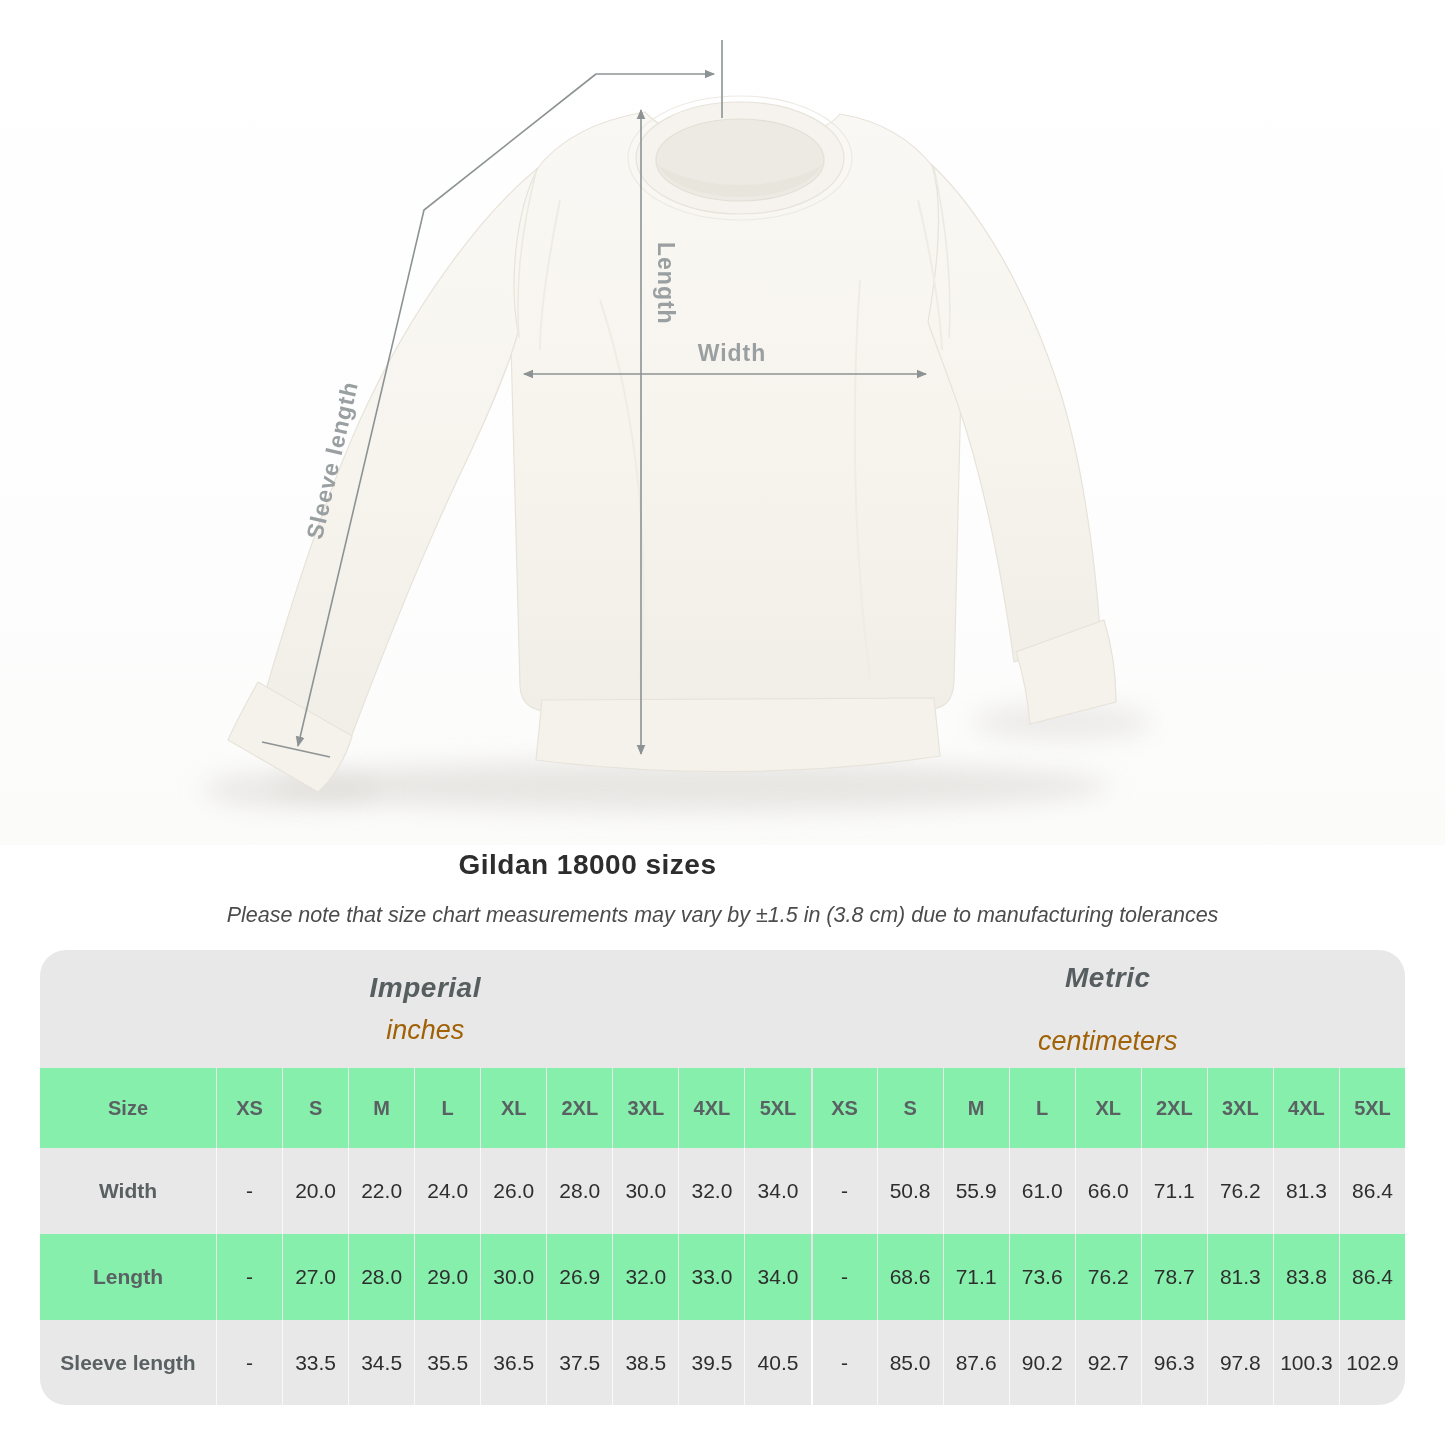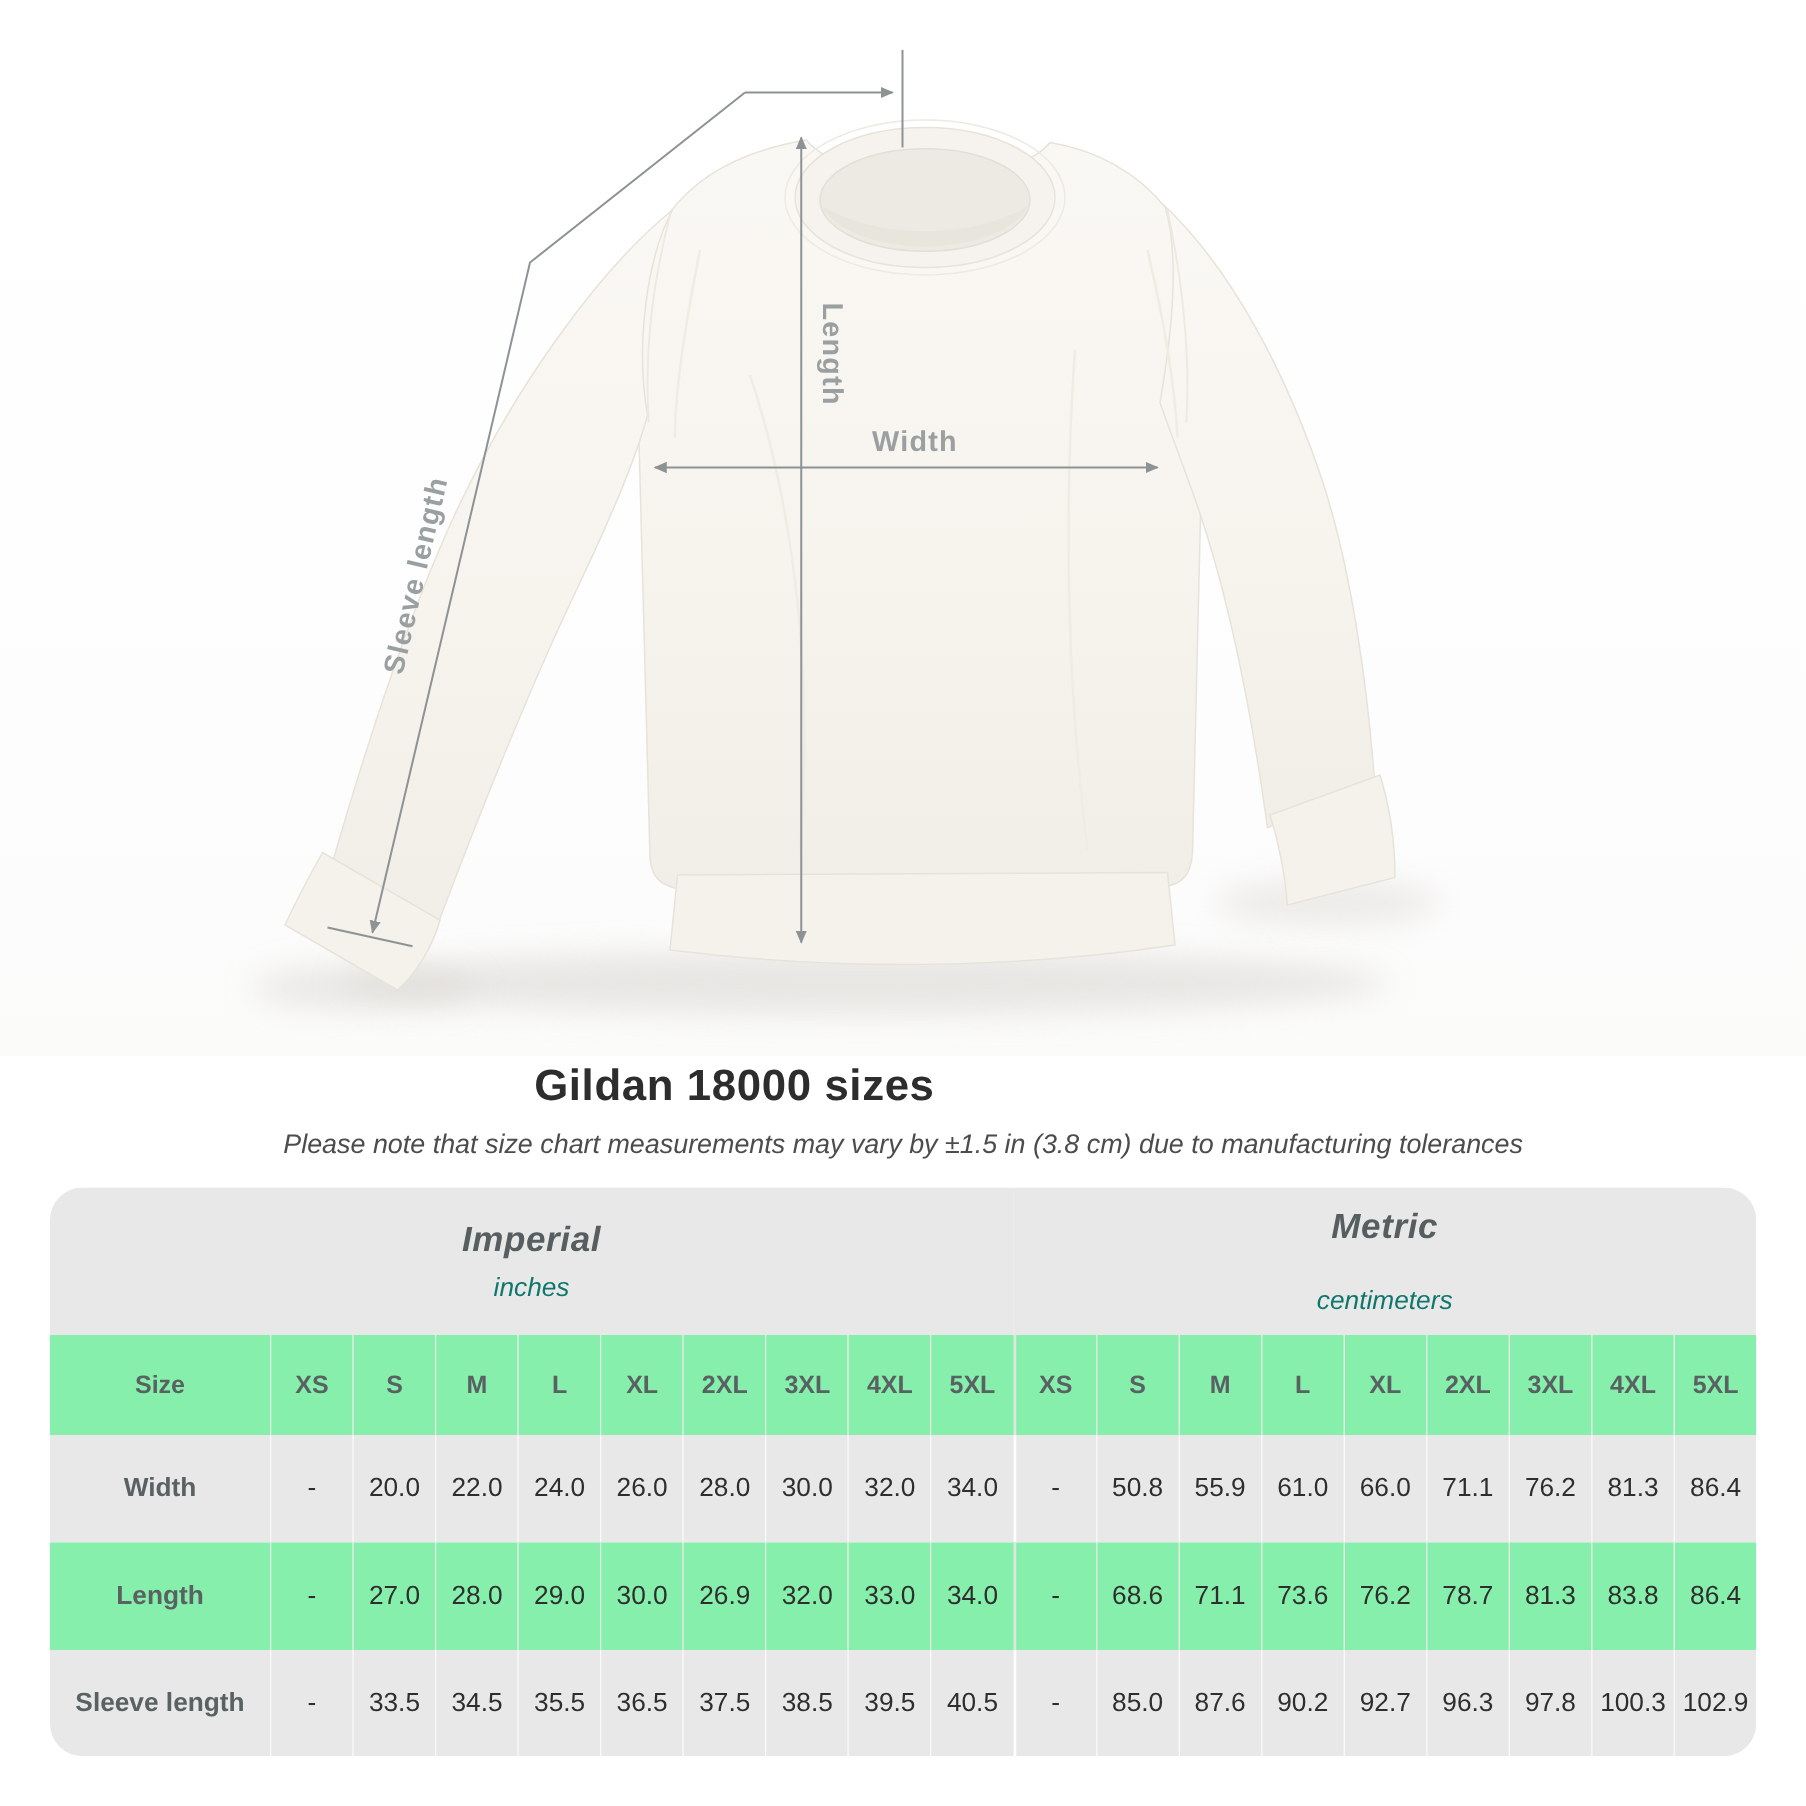--- a/index.html
+++ b/index.html
@@ -11,21 +11,21 @@
     position: relative;
   }
   #photo-area {
     position: absolute; left: 0; top: 0; width: 1445px; height: 845px;
     background: linear-gradient(180deg, #ffffff 0%, #fdfdfd 70%, #fbfbfa 100%);
   }
   #photo-area svg { display: block; width: 1445px; height: 845px; }
 
   #chart-title {
     position: absolute; top: 849px; left: 0; width: 1175px;
-    text-align: center; font-size: 35px; font-weight: bold; color: #2d2d2d;
+    text-align: center; font-size: 28px; font-weight: bold; color: #2d2d2d;
     letter-spacing: 0.5px;
   }
   #chart-note {
     position: absolute; top: 903px; left: 0; width: 1445px;
     text-align: center; font-size: 21.5px; font-style: italic; color: #4c4c4c;
   }
 
   #size-table {
     position: absolute; left: 40px; top: 950px; width: 1365px; height: 455px;
     border-radius: 26px; overflow: hidden; background: #ffffff;
@@ -35,21 +35,21 @@
     grid-template-columns: 176px repeat(18, 1fr);
     grid-template-rows: 118px 80px 86px 86px 85px;
   }
   .band {
     background: #e8e8e8; display: flex; flex-direction: column;
     align-items: center; justify-content: center; gap: 11px;
   }
   .band-imperial { grid-column: 1 / 11; }
   .band-metric  { grid-column: 11 / 20; gap: 32px; }
   .unit-title { font-size: 28px; font-weight: bold; font-style: italic; color: #575e60; letter-spacing: 0.5px; }
-  .unit-sub   { font-size: 21px; font-style: italic; color: #0f766e; }
+  .unit-sub   { font-size: 27px; font-style: italic; color: #a16207; }
 
   .cell {
     display: flex; align-items: center; justify-content: center;
     font-size: 21px; color: #2e2e2e; white-space: nowrap;
   }
   .head     { font-weight: bold; color: #5a6163; font-size: 20px; }
   .rowlabel { font-weight: bold; color: #5a6163; font-size: 21px; }
   .w { background: #86efac; }
   .g { background: #e8e8e8; }
   .w.bl { border-left: 1px solid #e9e9e9; }

